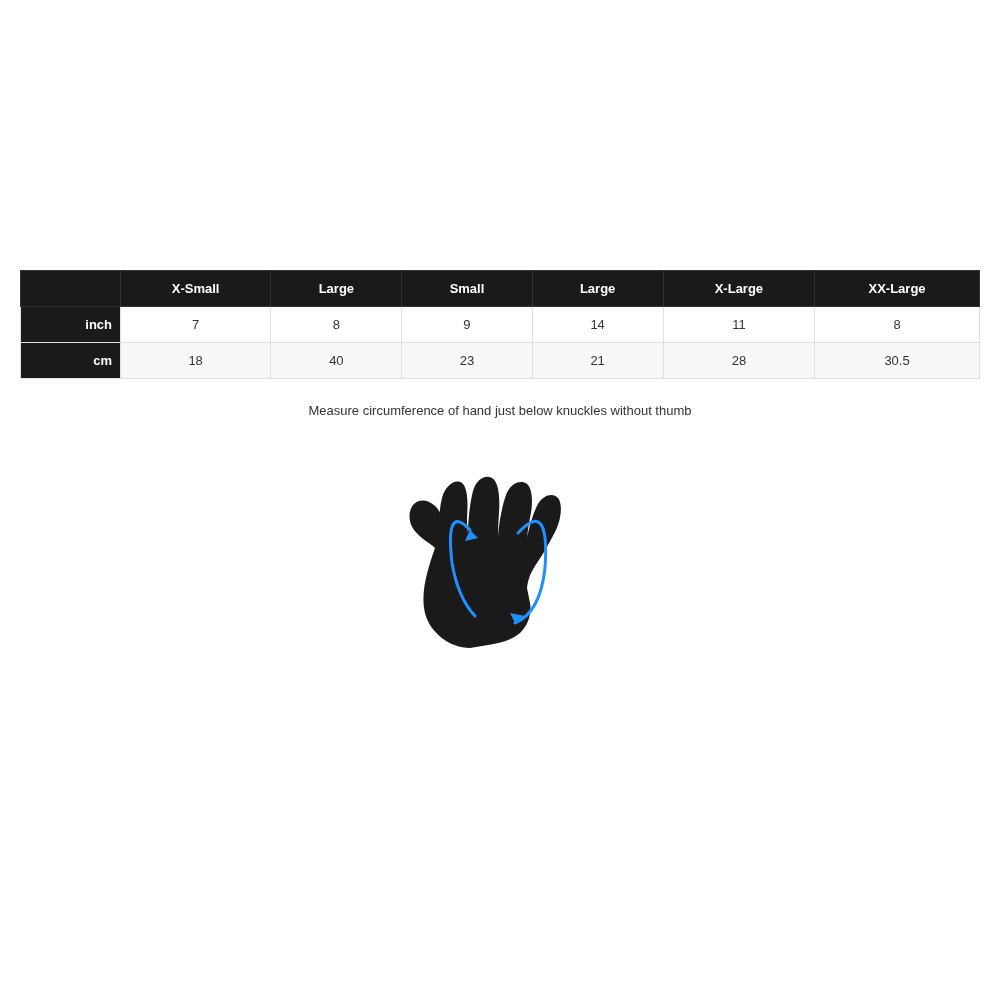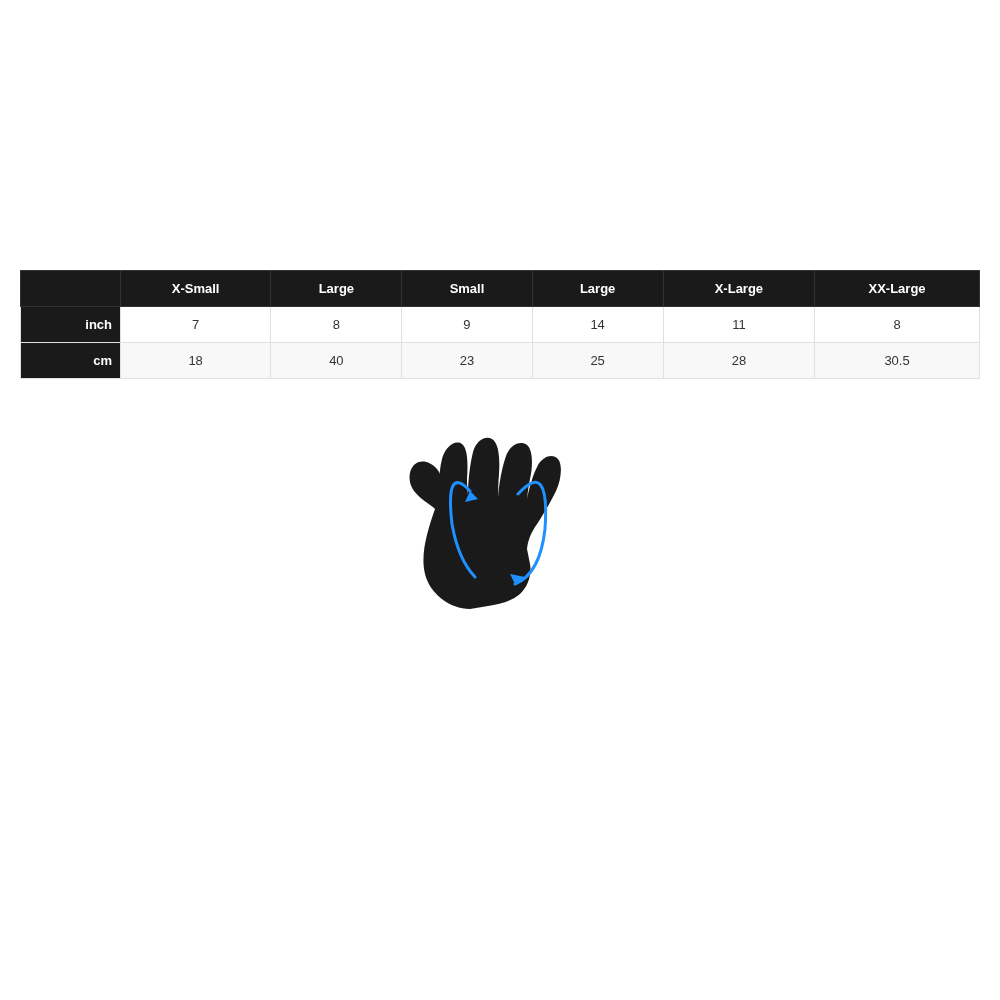--- a/index.html
+++ b/index.html
@@ -124,27 +124,28 @@
             <td>9</td>
             <td>14</td>
             <td>11</td>
             <td>8</td>
           </tr>
           <tr>
             <td class="row-label">cm</td>
             <td>18</td>
             <td>40</td>
             <td>23</td>
-            <td>25</td>
+            <td>21</td>
             <td>28</td>
             <td>30.5</td>
           </tr>
         </tbody>
     </table>
 
+    <p class="instruction-text">Measure circumference of hand just below knuckles without thumb</p>
 
     <div class="hand-illustration">
       <svg class="hand-svg" viewBox="0 0 260 220">
 
         <g>
 
           <path d="
             M 100 200
             C 80 200 60 185 55 165
             C 50 145 58 120 65 100

